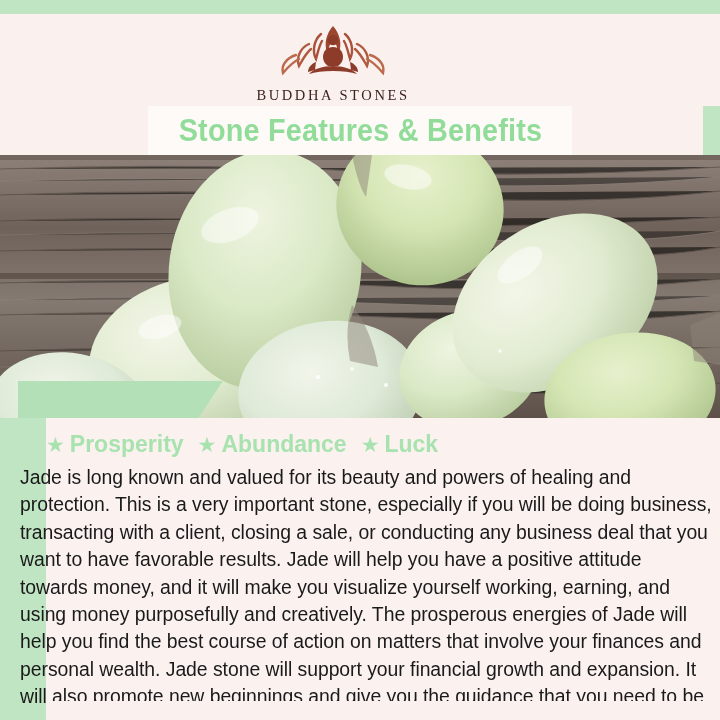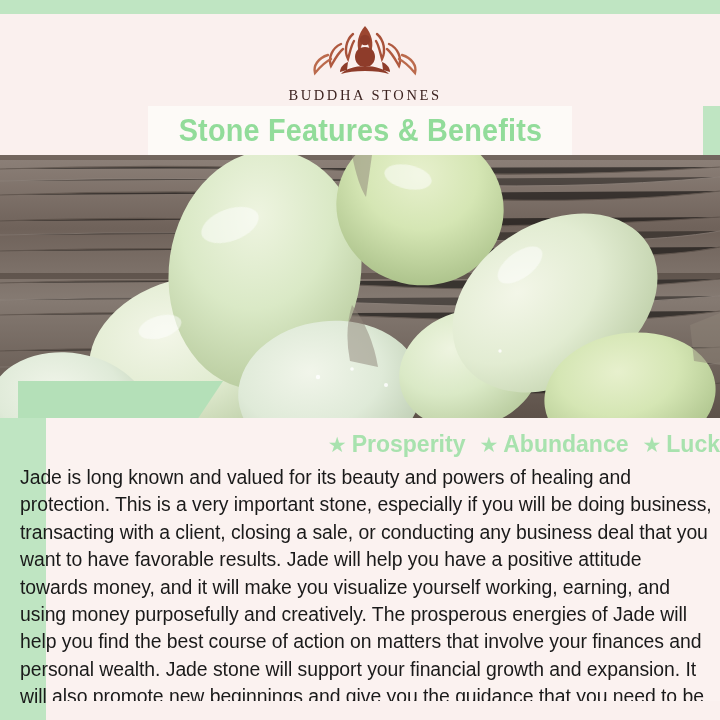--- a/index.html
+++ b/index.html
@@ -51,21 +51,20 @@
     position: absolute;
     left: 0; top: 14px;
     width: 720px; height: 92px;
     background: #faf0ee;
   }
   .logo-wrap {
     position: absolute;
     left: 0; top: 6px;
     width: 666px;
     text-align: center;
-    margin-left: 32px;
   }
   .logo-mark {
     display: block;
     margin: 0 auto;
   }
   .logo-text {
     display: block;
     margin-top: 1px;
     font-family: "Liberation Serif", serif;
     font-size: 14.5px;
@@ -128,21 +127,21 @@
     position: absolute;
     left: 46px; top: 418px;
     width: 674px; height: 283px;
     background: #fbf2f0;
   }
 
   .keywords {
     position: absolute;
     left: 0; top: 13px;
     width: 674px;
-    text-align: right;
+    text-align: left;
     white-space: nowrap;
   }
   .kw {
     display: inline-block;
     font-family: "Liberation Sans Narrow", "Liberation Sans", sans-serif;
     font-size: 23px;
     font-weight: bold;
     color: #a8e2ae;
     vertical-align: middle;
   }

